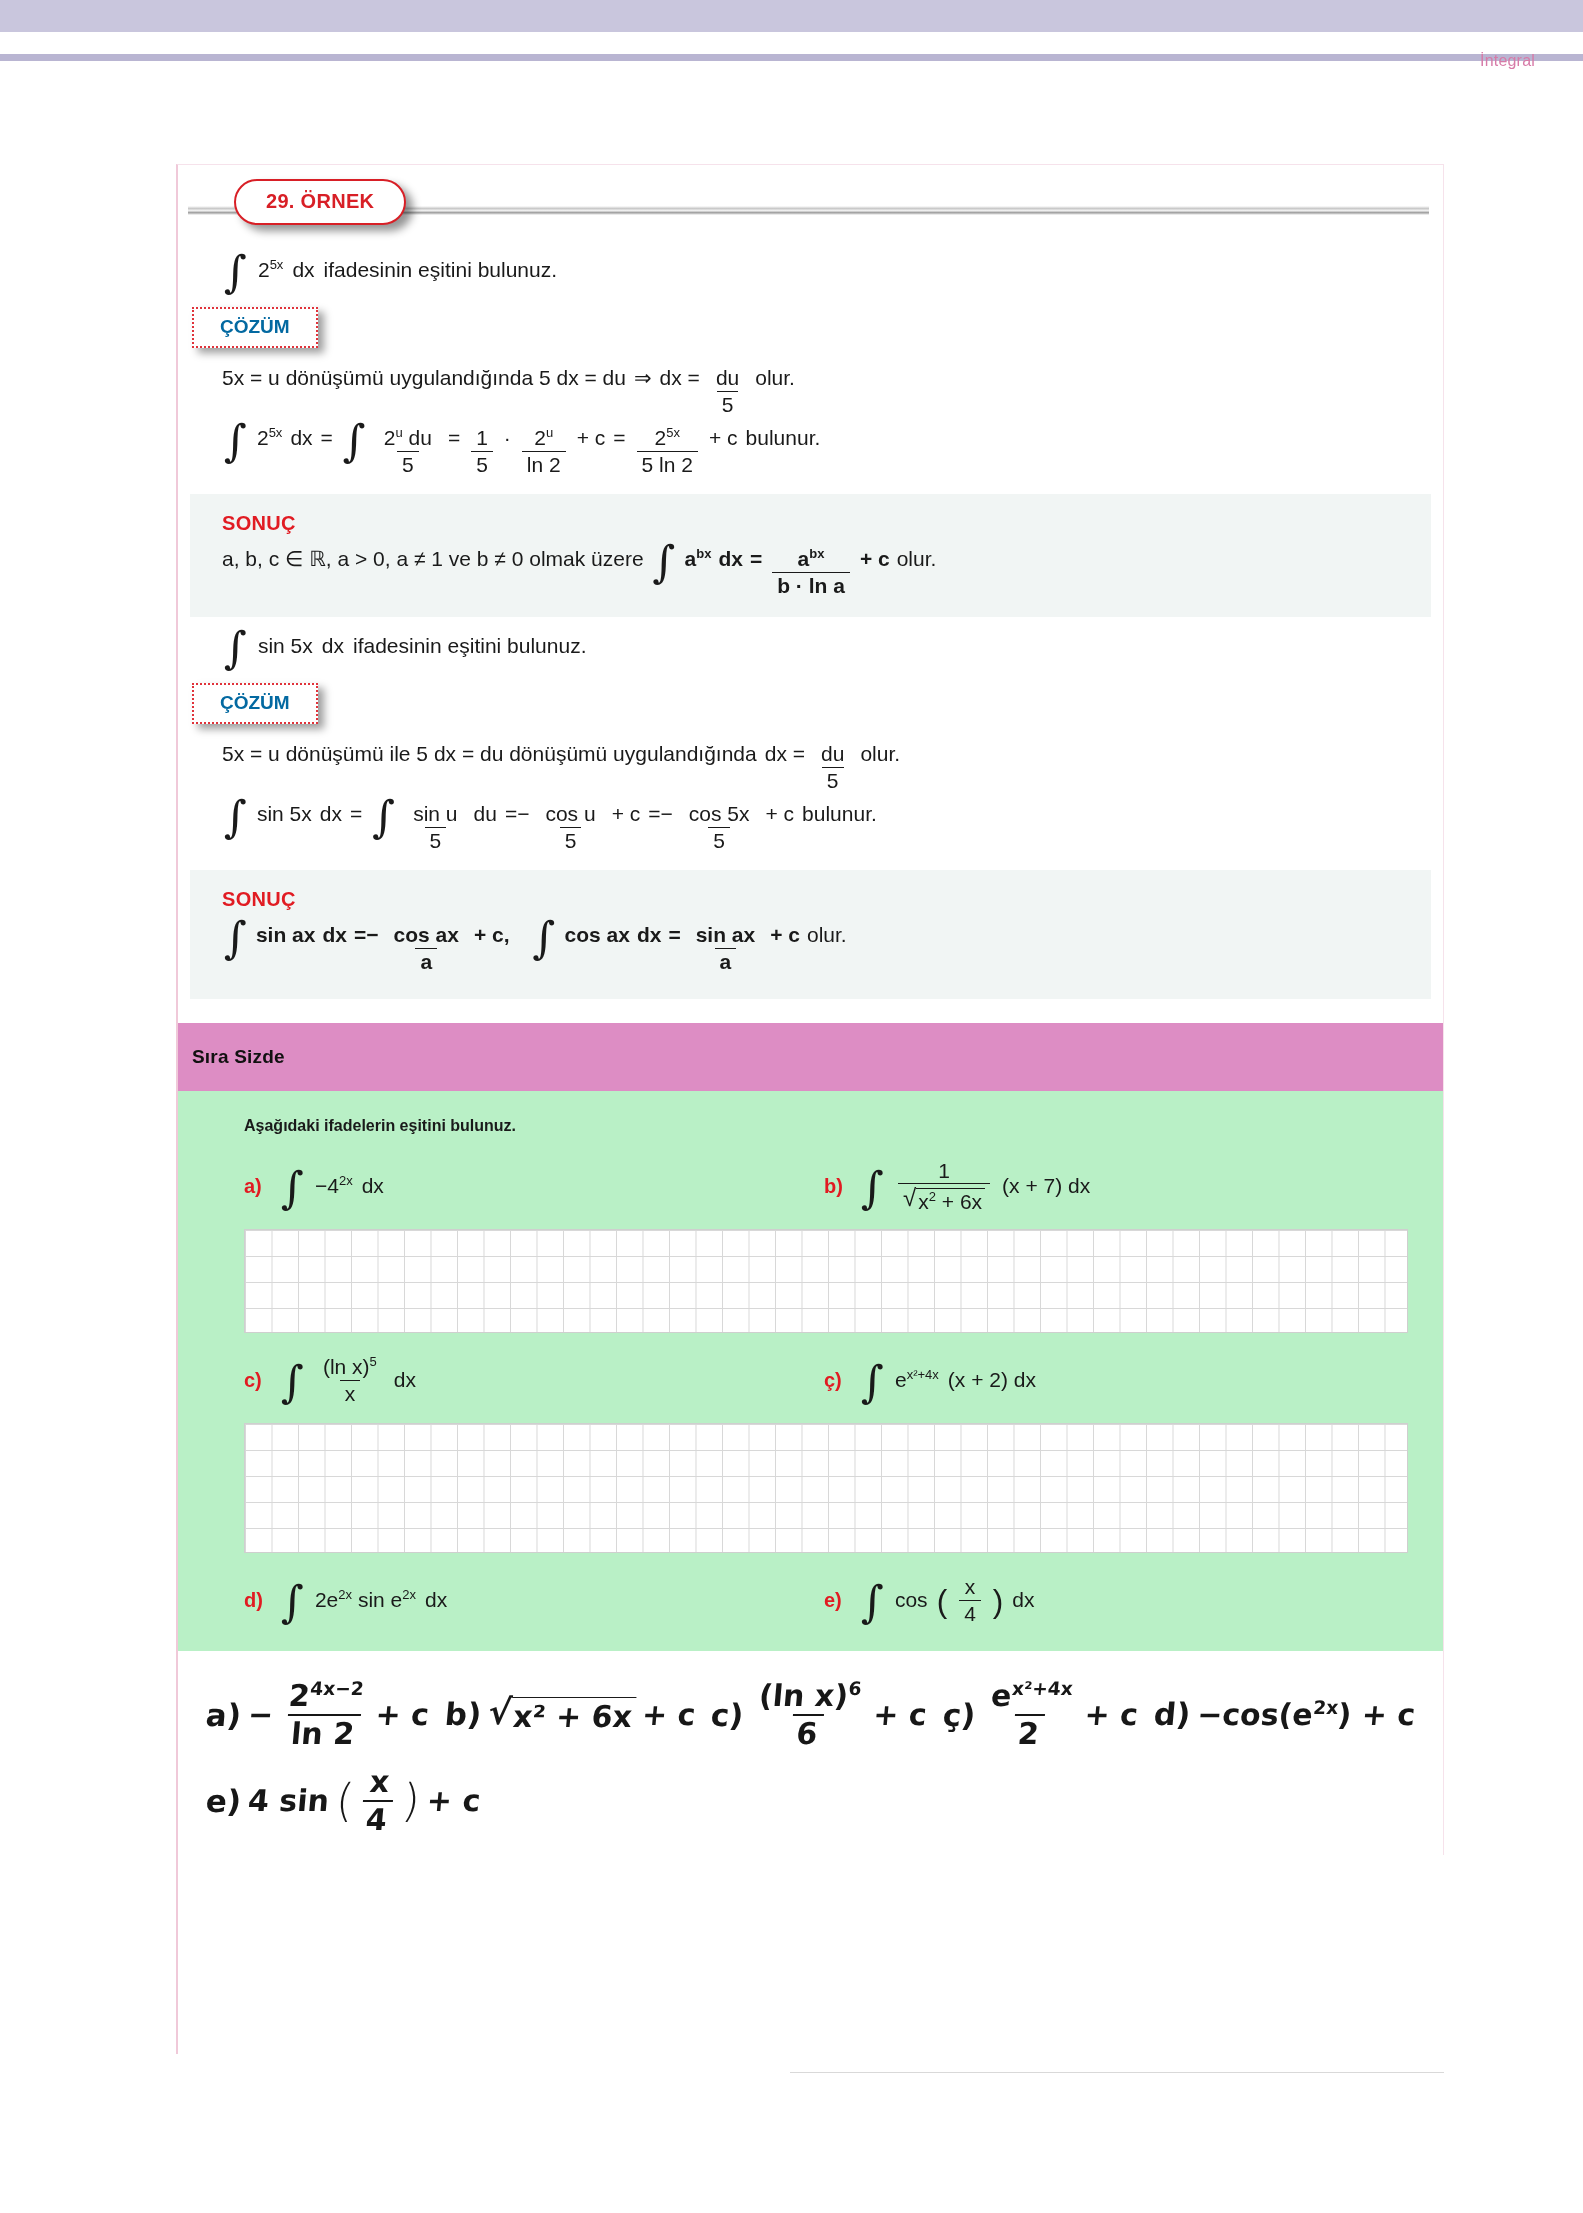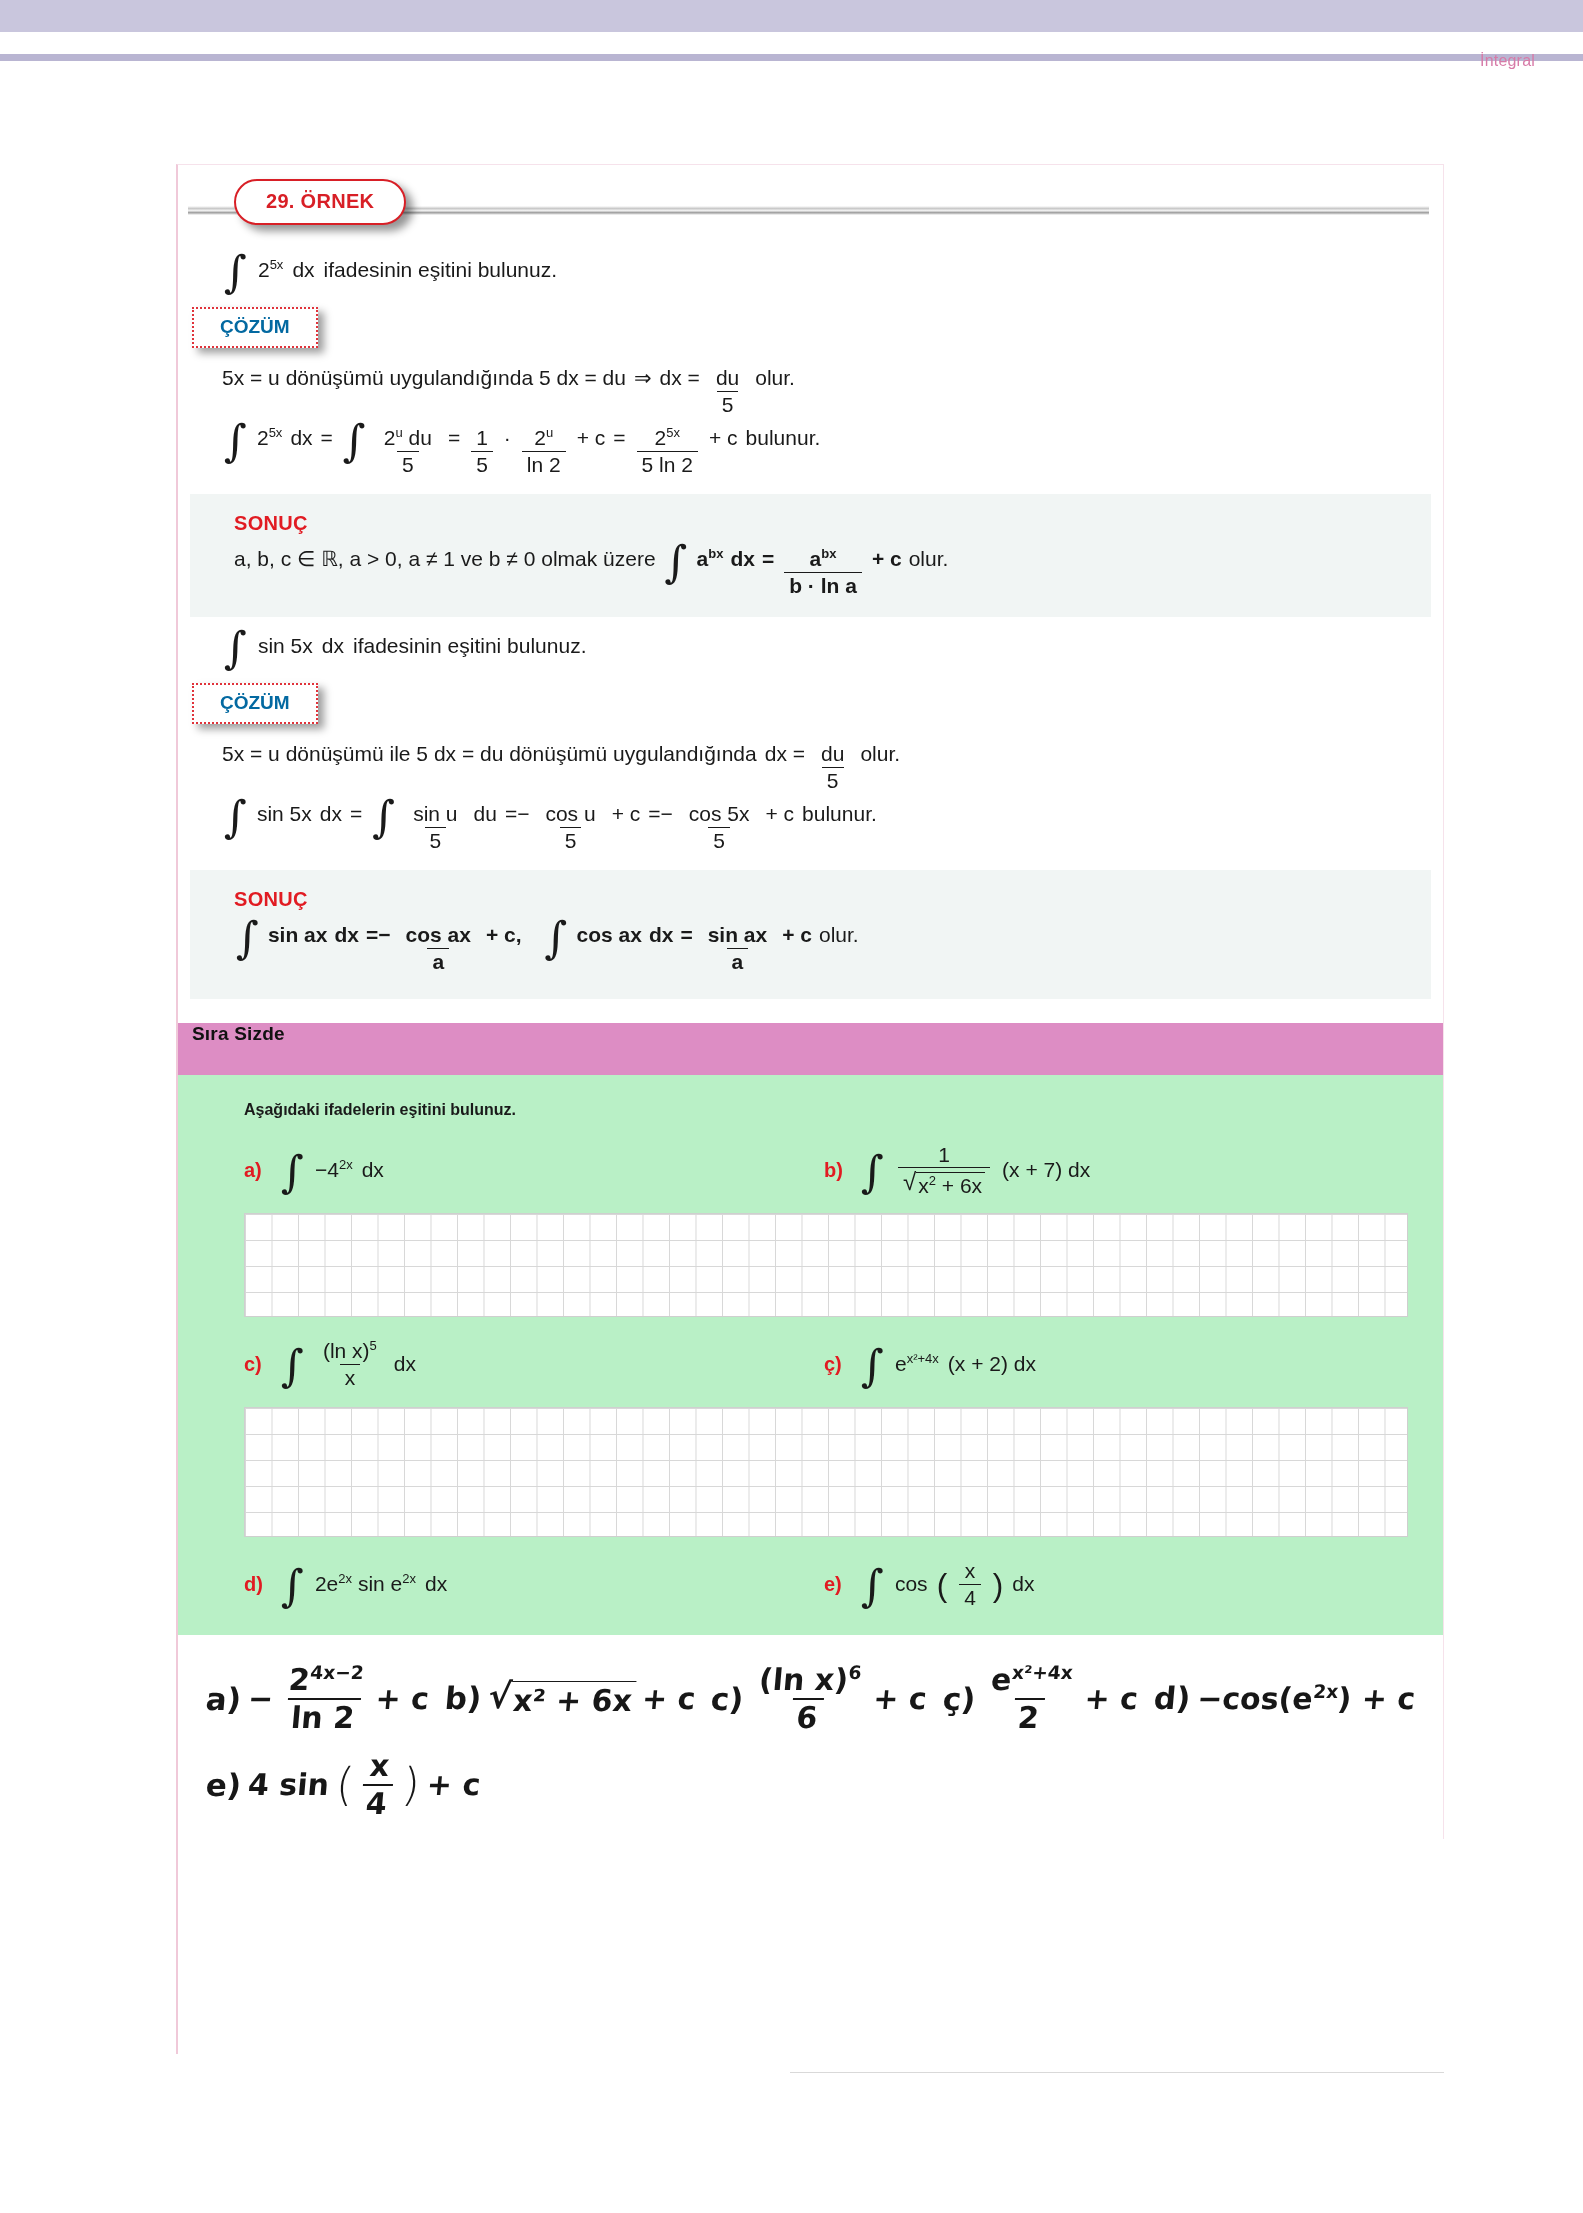--- a/index.html
+++ b/index.html
@@ -116,21 +116,21 @@
     gap: 8px;
     min-height: 44px;
     margin-bottom: 10px;
     flex-wrap: nowrap;
   }
 
   
   .sonuc-panel {
     background: #f1f5f4;
     margin: 18px 12px 0 12px;
-    padding: 16px 0 20px 12px;
+    padding: 16px 0 20px 0;
   }
   .sonuc-title {
     color: #e11b22;
     font-weight: bold;
     font-size: 20px;
     margin: 2px 0 12px 32px;
     letter-spacing: .3px;
   }
   .sonuc-row {
     display: flex;
@@ -187,23 +187,23 @@
     font-size: 1.5em;
     font-weight: 200;
     line-height: .9;
     position: relative;
     top: 1px;
   }
 
   
   .sira-header {
     background: #dd8dc4;
-    height: 52px;
-    display: flex;
-    align-items: flex-start;
+    height: 68px;
+    display: flex;
+    align-items: center;
     margin-top: 24px;
   }
   .sira-header-label {
     color: #111;
     font-weight: bold;
     font-size: 19px;
     margin-left: 14px;
     letter-spacing: .2px;
   }
   .sira-body {

